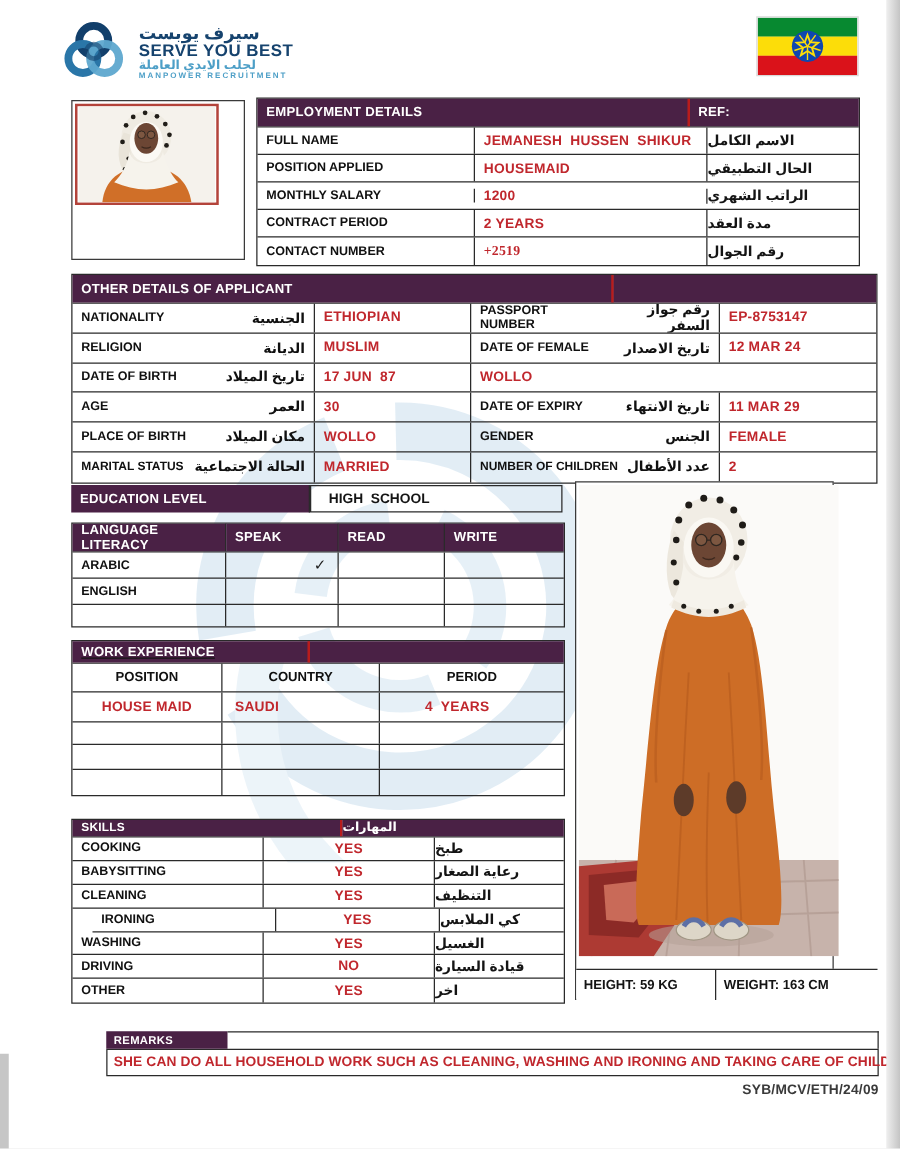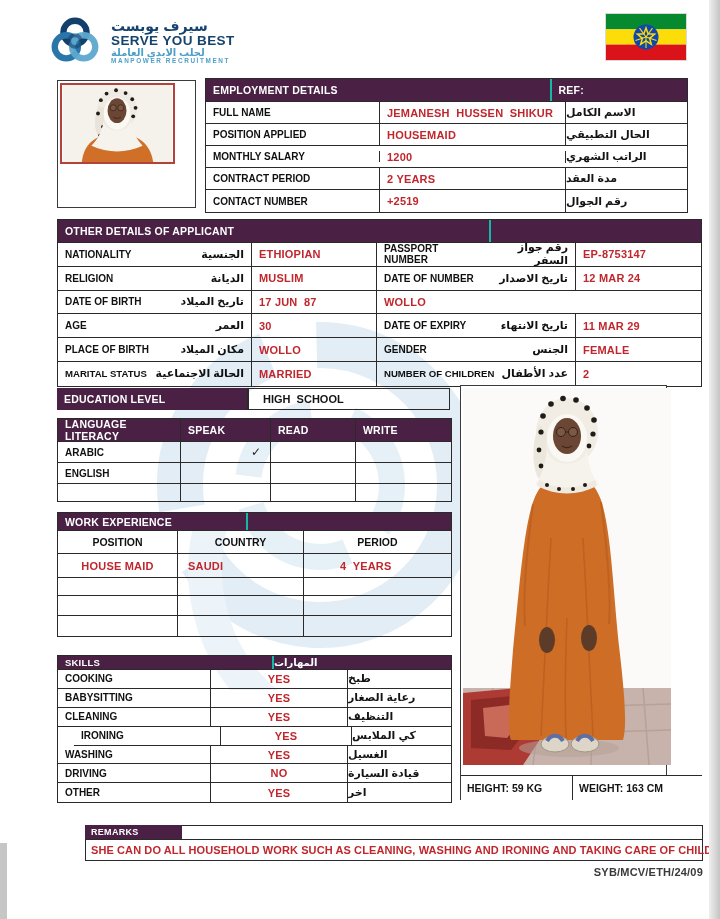--- a/index.html
+++ b/index.html
@@ -6,21 +6,21 @@
   .page{position:relative;width:720px;height:919px;background:#ffffff;overflow:hidden;
         font-family:"Liberation Sans","DejaVu Sans",sans-serif;font-weight:700;color:#141414;}
   .abs{position:absolute;}
   
   .tbl{position:absolute;border:1px solid #2a2a2a;box-sizing:border-box;background:transparent;}
   .trow{display:flex;border-bottom:1px solid #2a2a2a;box-sizing:border-box;}
   .trow:last-child{border-bottom:none;}
   .tcell{display:flex;align-items:center;border-right:1px solid #2a2a2a;box-sizing:border-box;overflow:hidden;}
   .tcell:last-child{border-right:none;}
   .phead{background:#4a2145;color:#fff;font-size:10.5px;letter-spacing:.2px;}
-  .phead.divider{border-right:2px solid #14b8a6;}
+  .phead.divider{border-right:2px solid #b91c1c;}
   .pad{padding-left:7px;}
   .lab{font-size:10px;color:#101010;}
   .val{color:#c0272d;font-size:11px;white-space:pre;letter-spacing:.2px;}
   .arb{justify-content:flex-end;padding-right:7px;font-size:11px;direction:rtl;}
   .split{justify-content:space-between;padding:0 7px;}
   .ctr{justify-content:center;}
   
   .brand{left:46px;top:13px;display:flex;gap:7px;align-items:center;}
   .brand-text{display:flex;flex-direction:column;line-height:1.05;}
   .b-ar{color:#16436e;font-size:14px;direction:rtl;text-align:left;}
@@ -138,21 +138,21 @@
       <div class="tcell val pad" style="width:186px;">1200</div>
       <div class="tcell arb" style="width:121px;">الراتب الشهري</div>
     </div>
     <div class="trow" style="height:22px;">
       <div class="tcell lab pad" style="width:174px;">CONTRACT PERIOD</div>
       <div class="tcell val pad" style="width:186px;">2 YEARS</div>
       <div class="tcell arb" style="width:121px;">مدة العقد</div>
     </div>
     <div class="trow" style="height:22px;">
       <div class="tcell lab pad" style="width:174px;">CONTACT NUMBER</div>
-      <div class="tcell val pad" style="width:186px;">+2519</div>
+      <div class="tcell val pad" style="width:186px;font-family:Liberation Serif, serif;">+2519</div>
       <div class="tcell arb" style="width:121px;">رقم الجوال</div>
     </div>
   </div>
 
   <div class="tbl" style="left:57px;top:219px;width:645px;">
     <div class="trow" style="height:23px;">
       <div class="tcell phead pad divider" style="width:433px;">OTHER DETAILS OF APPLICANT</div>
       <div class="tcell phead" style="width:210px;"></div>
     </div>
     <div class="trow" style="height:23.8px;">
@@ -167,21 +167,21 @@
         </div>
       <div class="tcell val pad" style="width:125px;">EP-8753147</div>
     </div>
     <div class="trow" style="height:23.8px;">
       <div class="tcell lab split" style="width:194px;">
           <span>RELIGION</span>
           <span class="arb" style="padding:0">الديانة</span>
         </div>
       <div class="tcell val pad" style="width:125px;">MUSLIM</div>
       <div class="tcell lab split" style="width:199px;">
-          <span>DATE OF NUMBER</span>
+          <span>DATE OF FEMALE</span>
           <span class="arb" style="padding:0">تاريخ الاصدار</span>
         </div>
       <div class="tcell val pad" style="width:125px;">12 MAR 24</div>
     </div>
     <div class="trow" style="height:23.8px;">
       <div class="tcell lab split" style="width:194px;">
           <span>DATE OF BIRTH</span>
           <span class="arb" style="padding:0">تاريخ الميلاد</span>
         </div>
       <div class="tcell val pad" style="width:125px;">17 JUN  87</div>
@@ -253,21 +253,21 @@
     </div>
     <div class="trow" style="height:17px;">
       <div class="tcell lab pad" style="width:123px;"></div>
       <div class="tcell" style="width:90px;"></div>
       <div class="tcell" style="width:85px;"></div>
       <div class="tcell" style="width:95px;"></div>
     </div>
   </div>
 
   <div class="tbl" style="left:57px;top:512px;width:395px;">
-    <div class="trow" style="height:18px;">
+    <div class="trow" style="height:18px;text-decoration:underline;">
       <div class="tcell phead pad divider" style="width:190px;">WORK EXPERIENCE</div>
       <div class="tcell phead" style="width:203px;"></div>
     </div>
     <div class="trow" style="height:23px;">
       <div class="tcell lab ctr" style="width:120px;font-size:10.5px;">POSITION</div>
       <div class="tcell lab ctr" style="width:126px;font-size:10.5px;">COUNTRY</div>
       <div class="tcell lab ctr" style="width:147px;font-size:10.5px;">PERIOD</div>
     </div>
     <div class="trow" style="height:24px;">
       <div class="tcell val ctr" style="width:120px;">HOUSE MAID</div>

